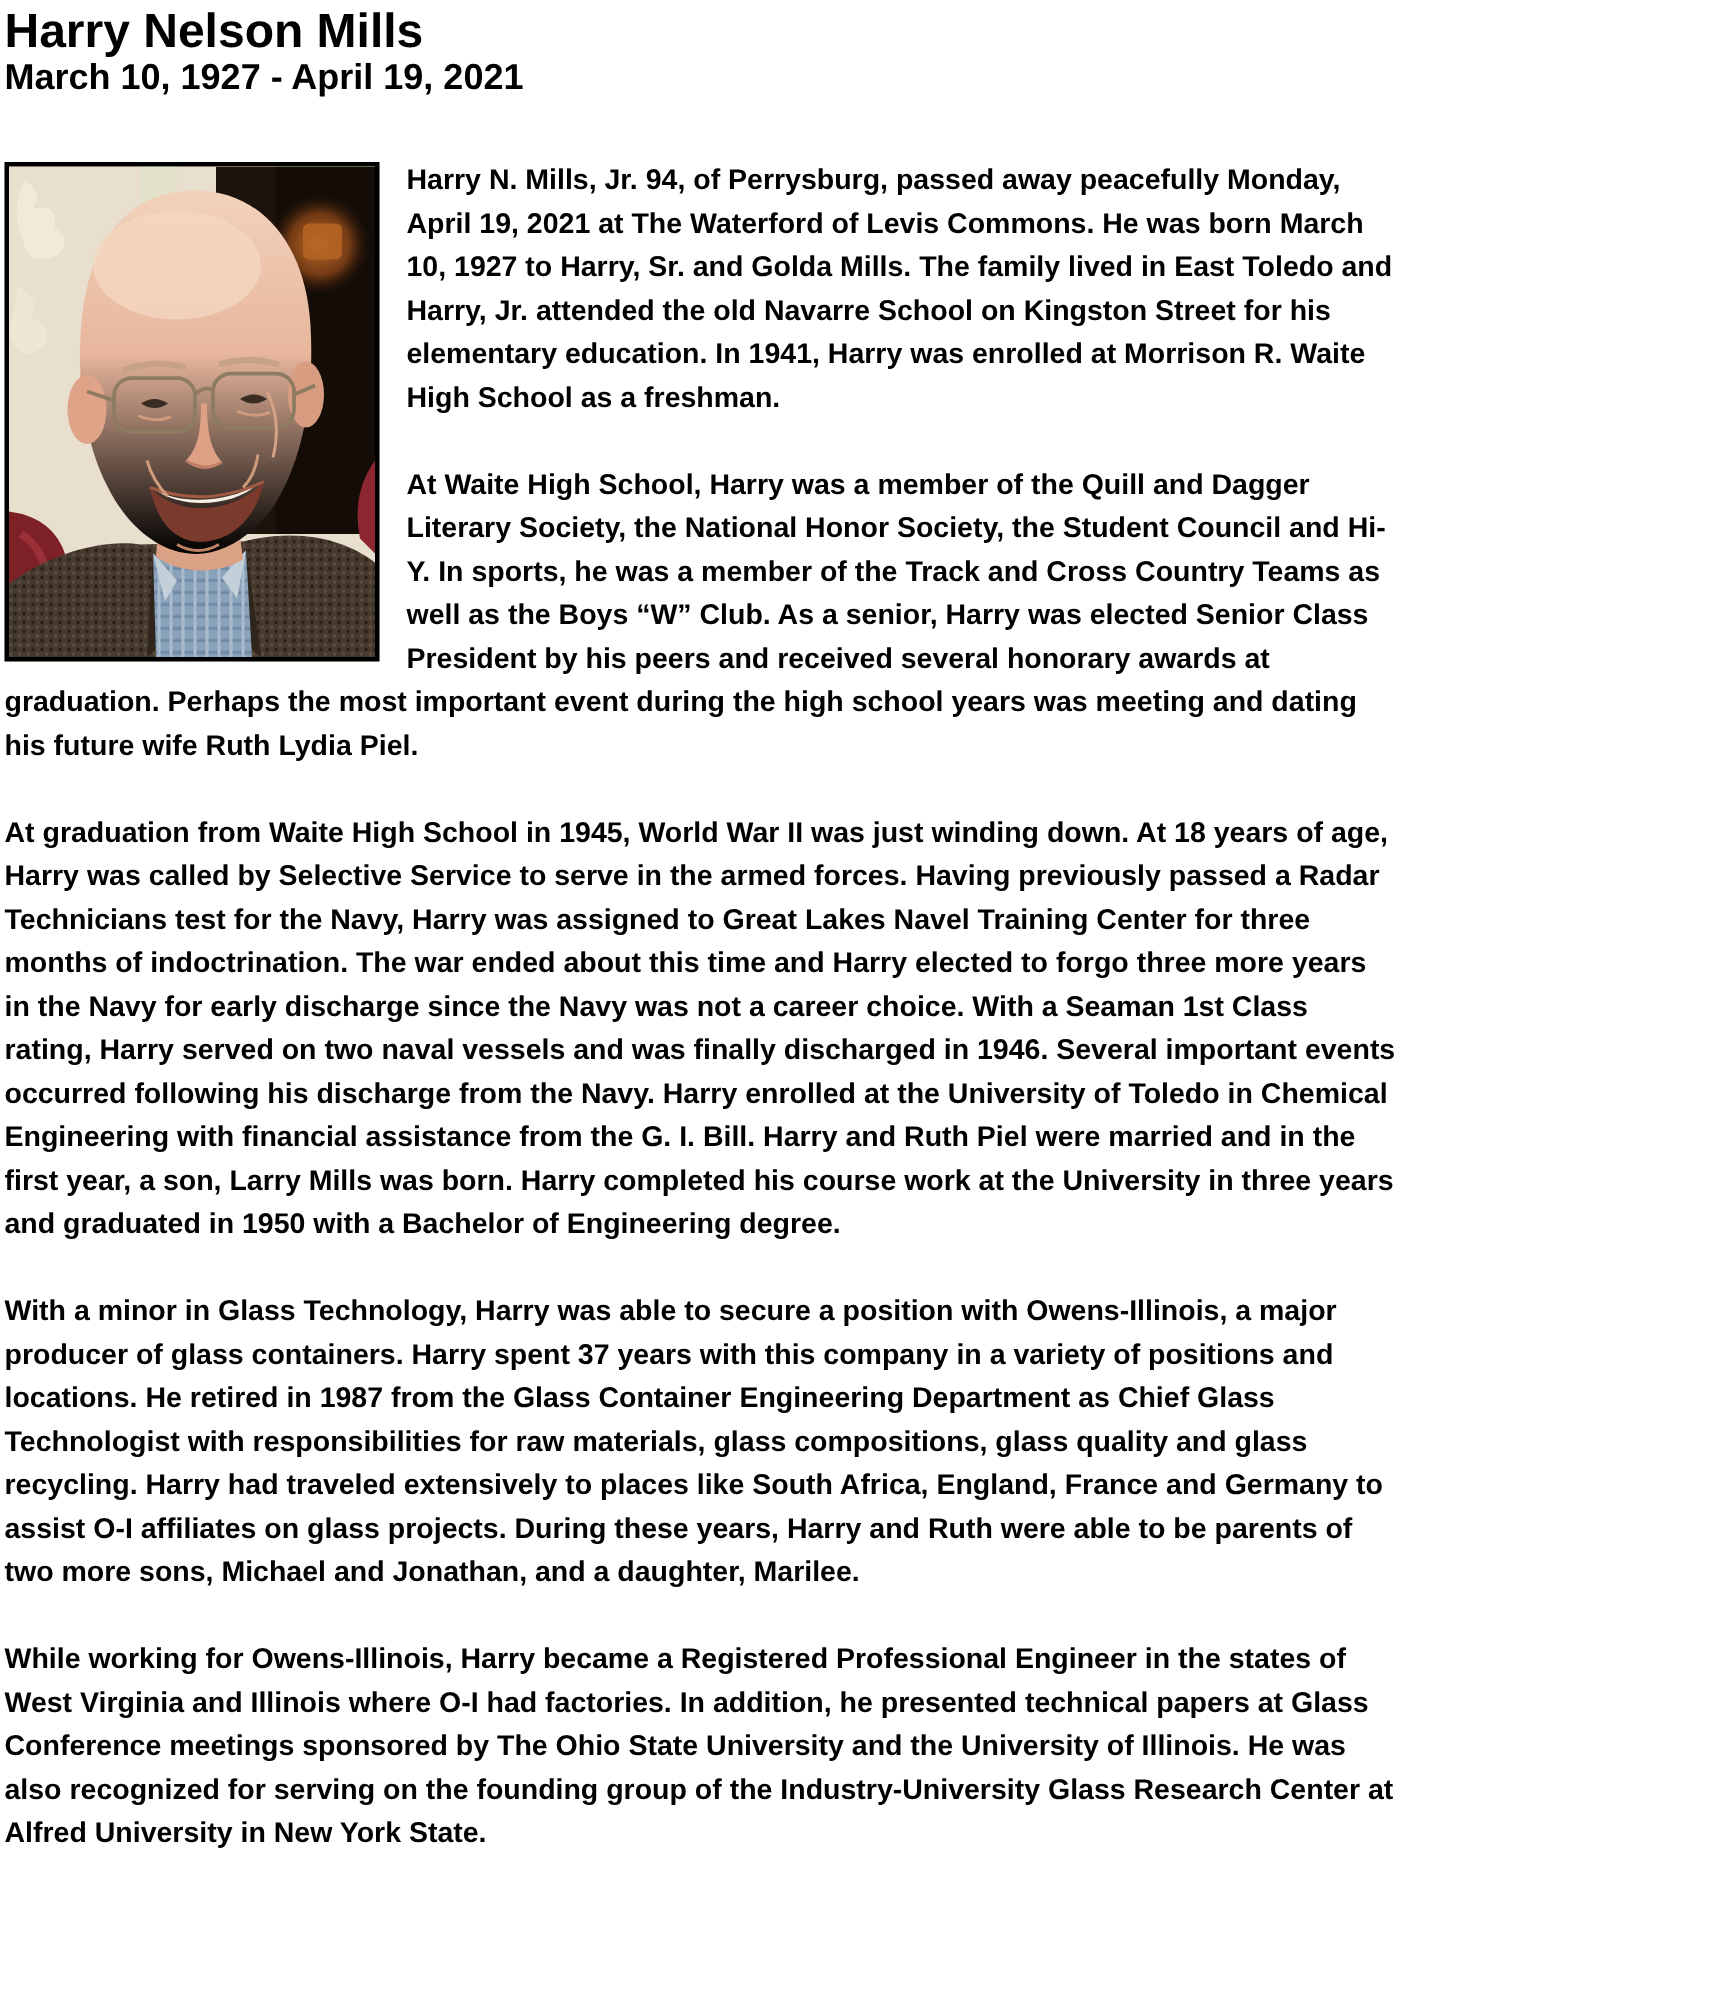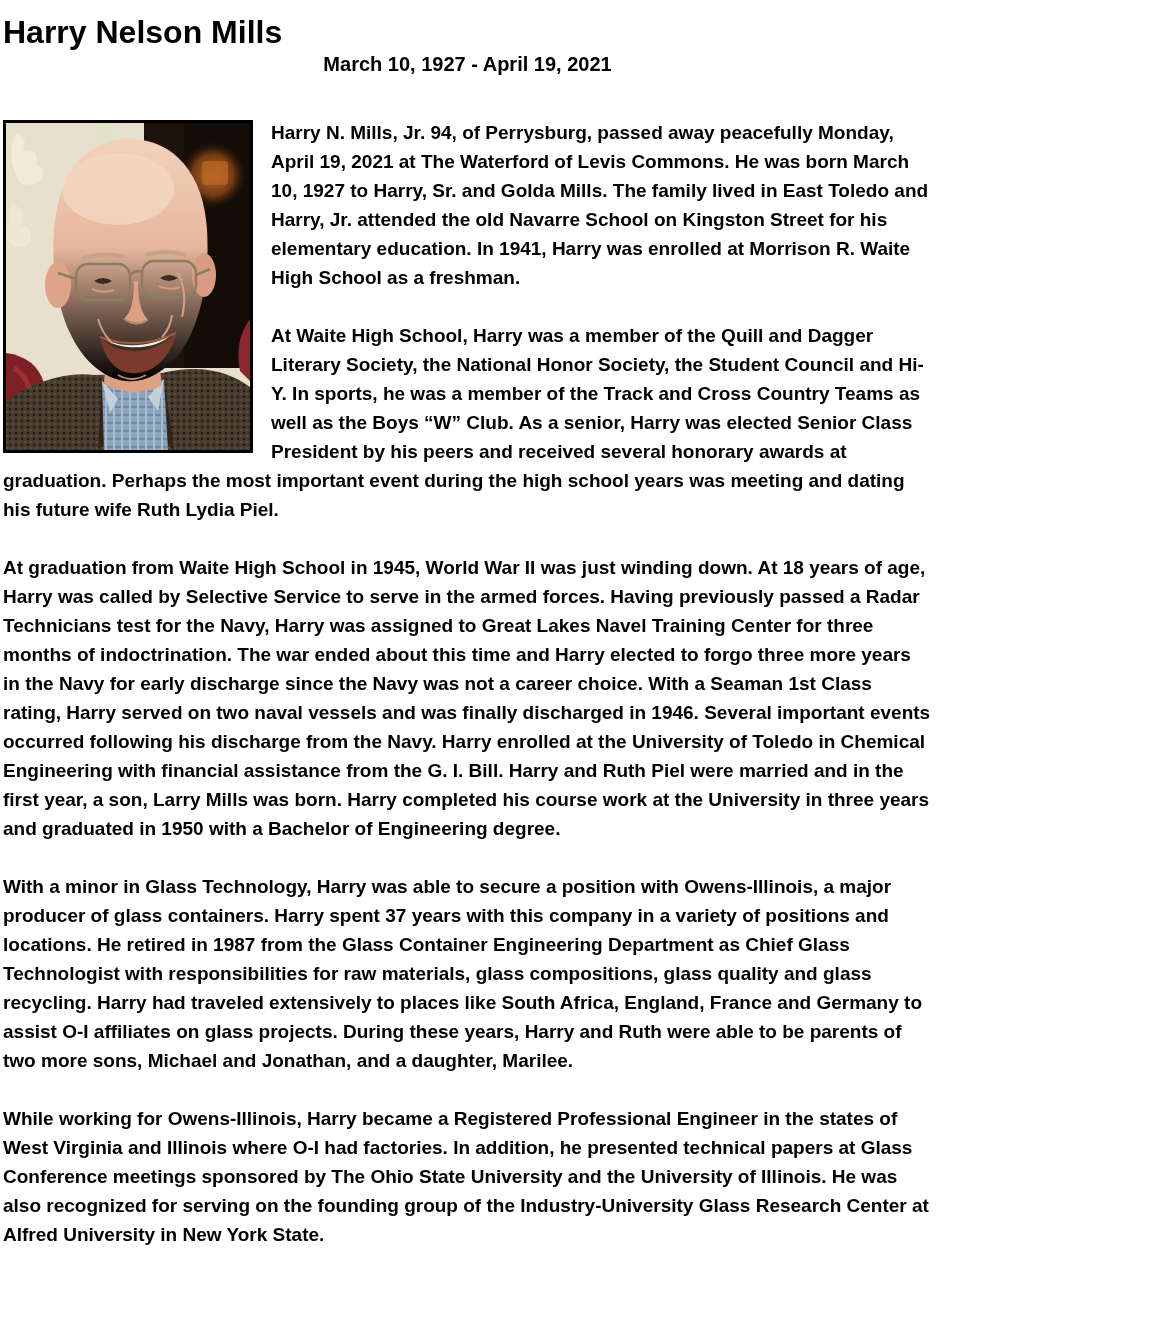--- a/index.html
+++ b/index.html
@@ -6,32 +6,31 @@
   html, body { background: #ffffff; }
   body {
     width: 1152px;
     font-family: "Liberation Sans", sans-serif;
     font-weight: bold;
     color: #000000;
   }
   .page {
     width: 940px;
     min-height: 1343px;
-    padding: 14px 8px 24px 3px;
+    padding: 2px 8px 24px 3px;
   }
   .header h1 {
     font-size: 32px;
     line-height: 36px;
     letter-spacing: 0;
   }
   .header h2 {
-    font-size: 20px;
+    font-size: 24px;
     line-height: 28px;
     margin-bottom: 40px;
-    text-align: center;
   }
   .body-text {
     font-size: 19px;
     line-height: 29px;
     text-align: left;
   }
   .body-text p { margin-top: 29px; }
   .body-text p.first { margin-top: 0; }
   figure.portrait {
     float: left;

